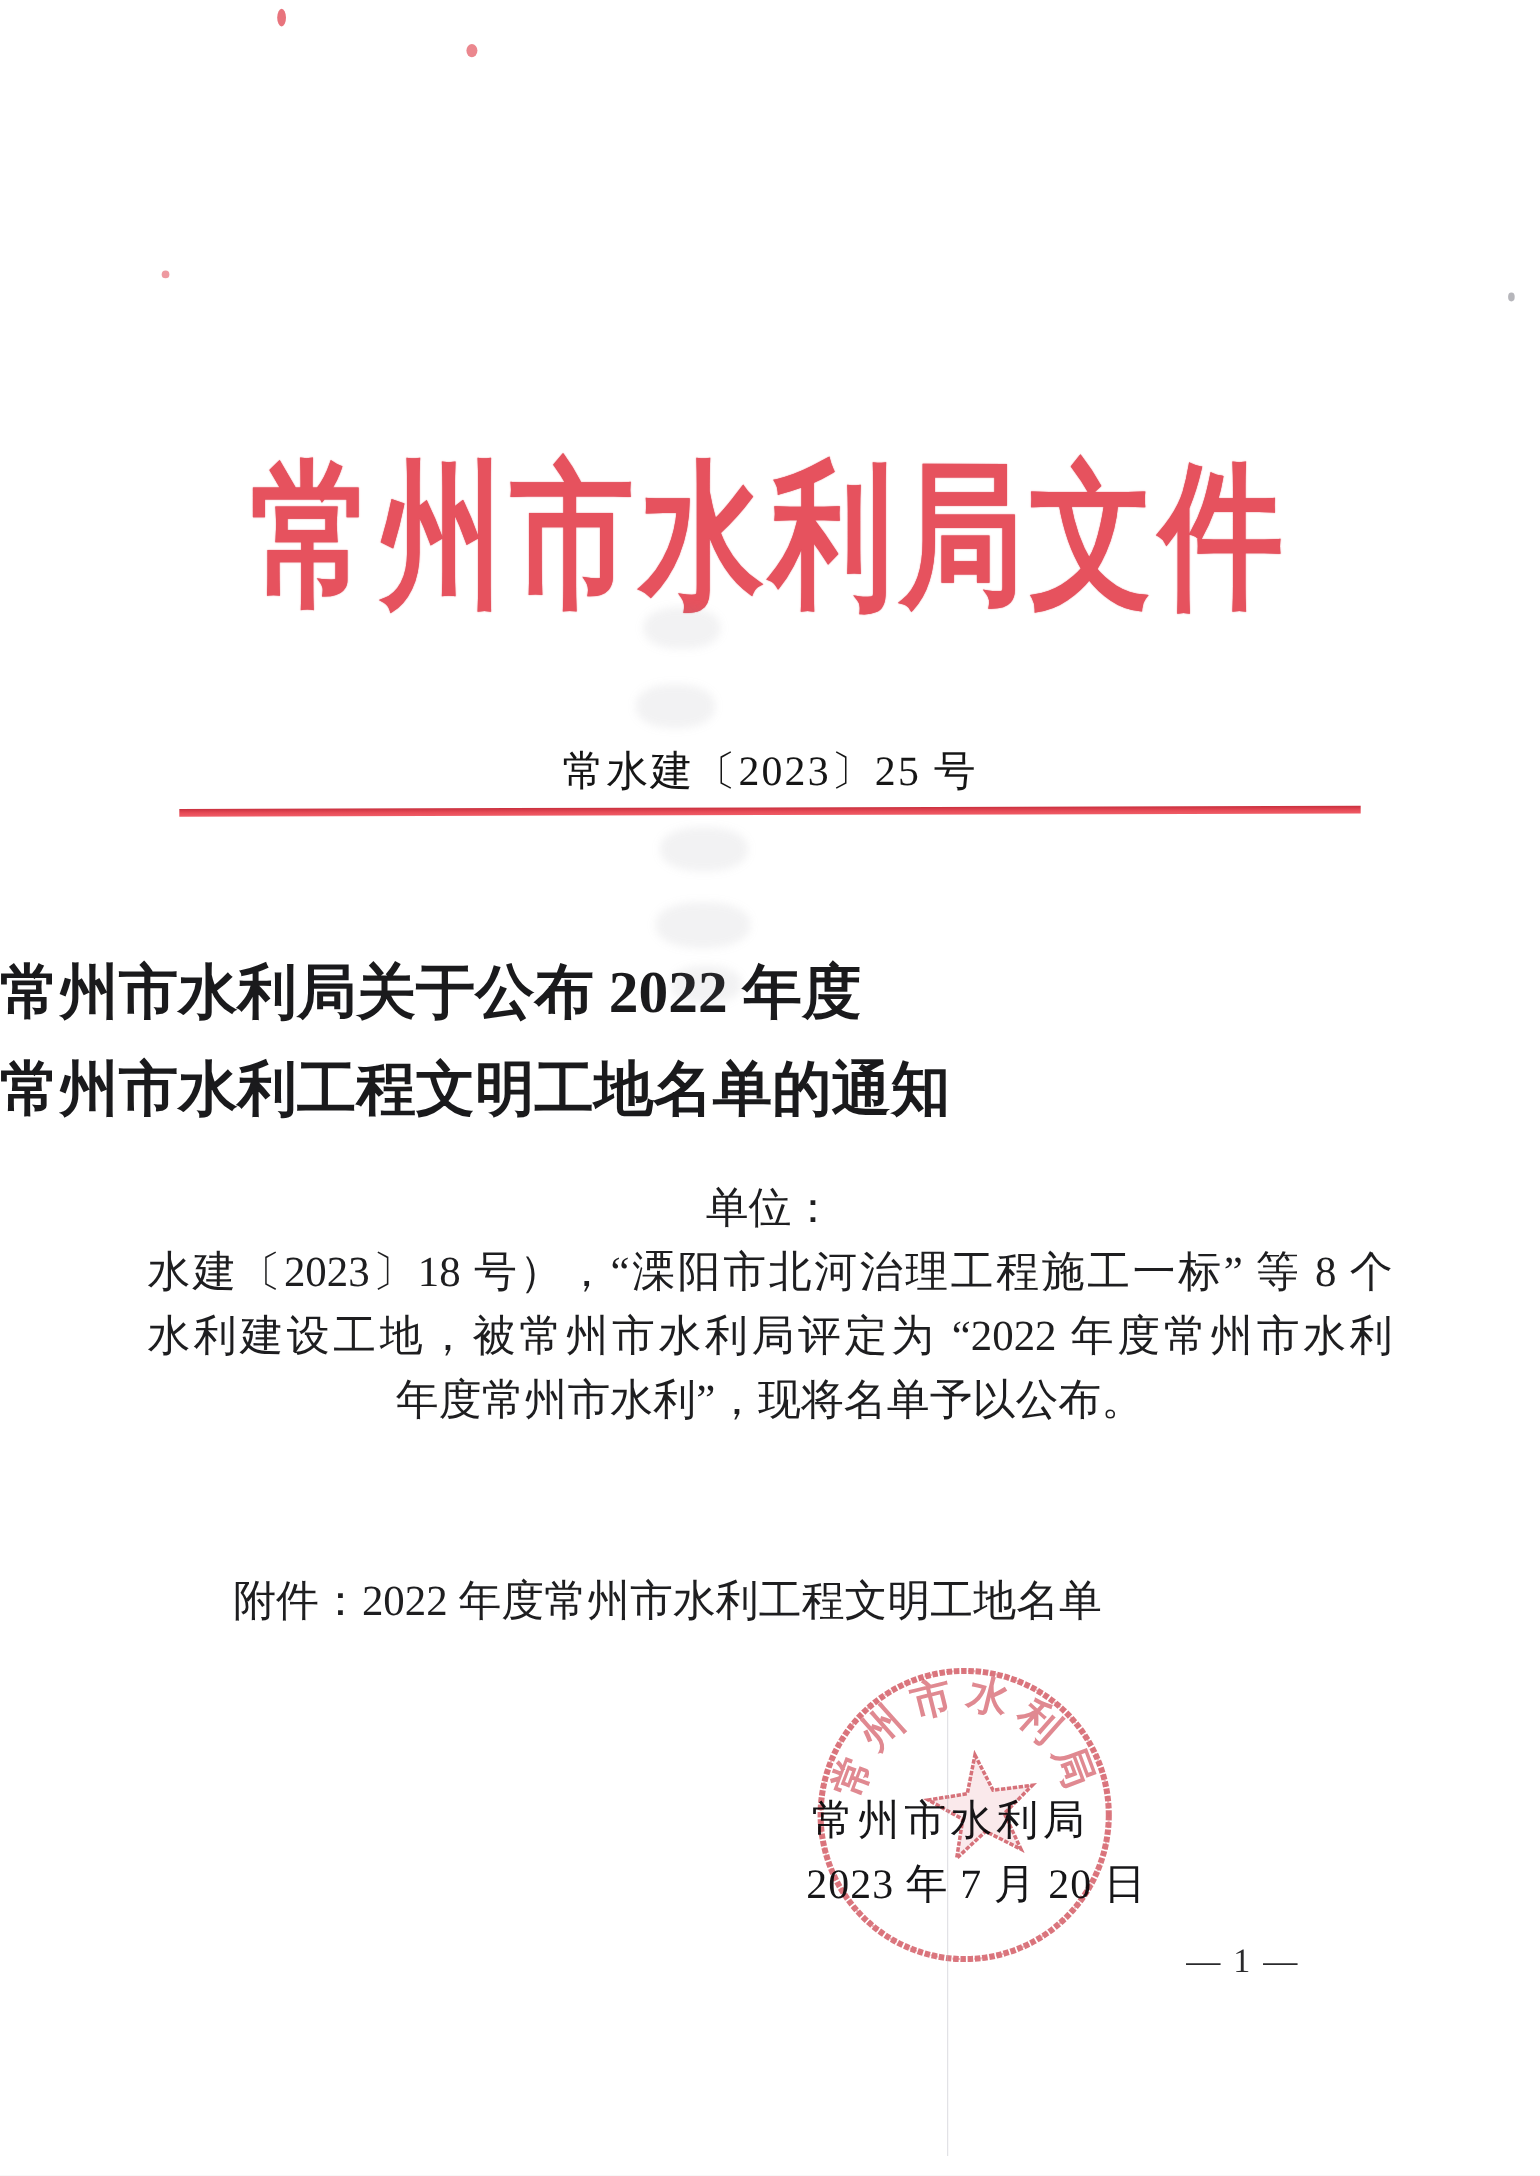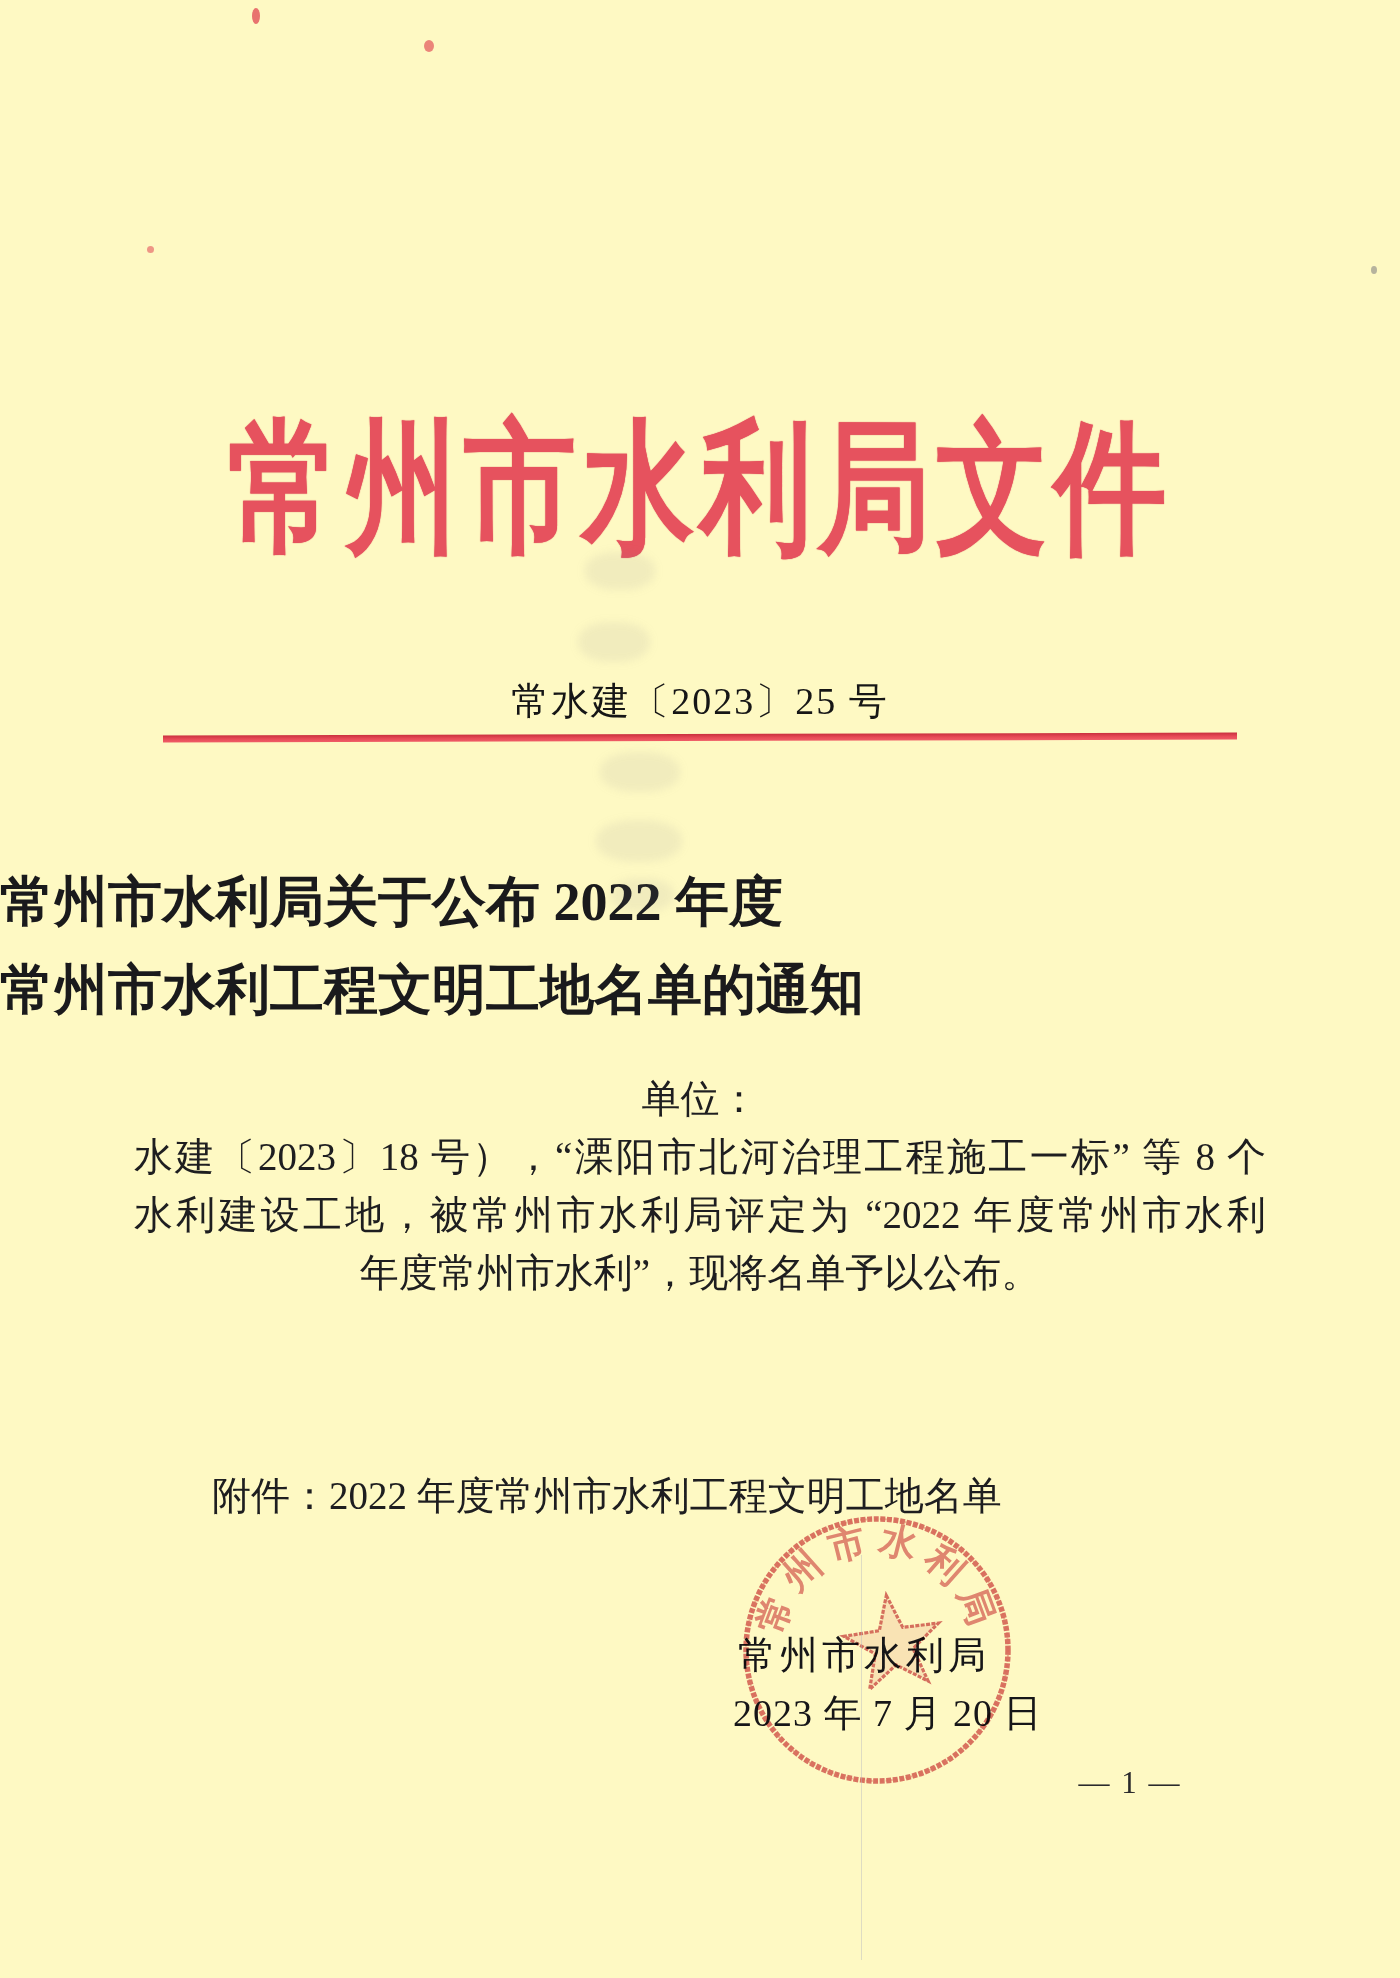--- a/index.html
+++ b/index.html
@@ -4,21 +4,21 @@
 <style>
   html, body { margin: 0; padding: 0; }
   body {
     width: 1400px; height: 1978px;
     background: #e9e9e9;
     font-family: "Liberation Serif", "DejaVu Serif", serif;
   }
   .page {
     position: relative;
     width: 1400px; height: 1978px;
-    background: #fef9c3;
+    background: #ffffff;
     overflow: hidden;
   }
 
   
   .red-head {
     position: absolute;
     top: 392px; left: 0; right: 0;
     text-align: center;
     font-size: 112px;
     font-weight: bold;
@@ -81,21 +81,20 @@
 
   .attachment-line {
     position: absolute;
     top: 1427px; left: 134px;
     width: 1132px;
     height: 58px; line-height: 58px;
     font-size: 39px;
     color: #1e1e20;
     text-indent: 78px;
     white-space: nowrap;
-    margin-top: 40px;
   }
 
   
   .issuer {
     position: absolute;
     top: 1634px; left: 738px; width: 250px;
     text-align: center;
     font-size: 38px; line-height: 42px;
     letter-spacing: 4px;
     color: #161618;

